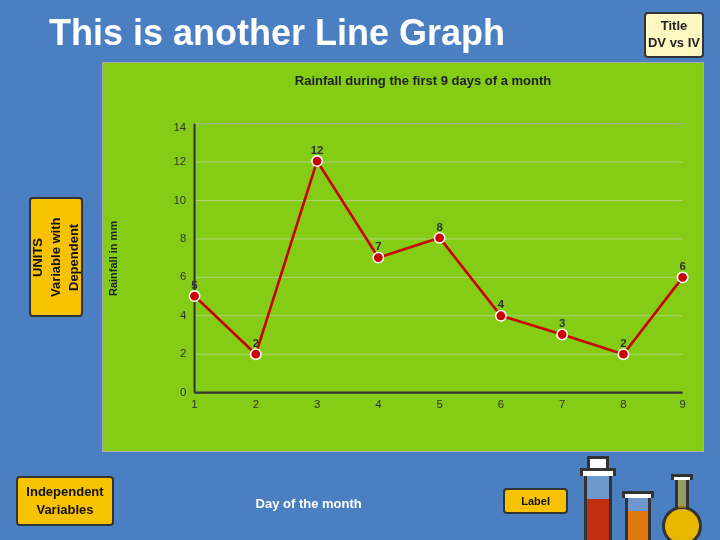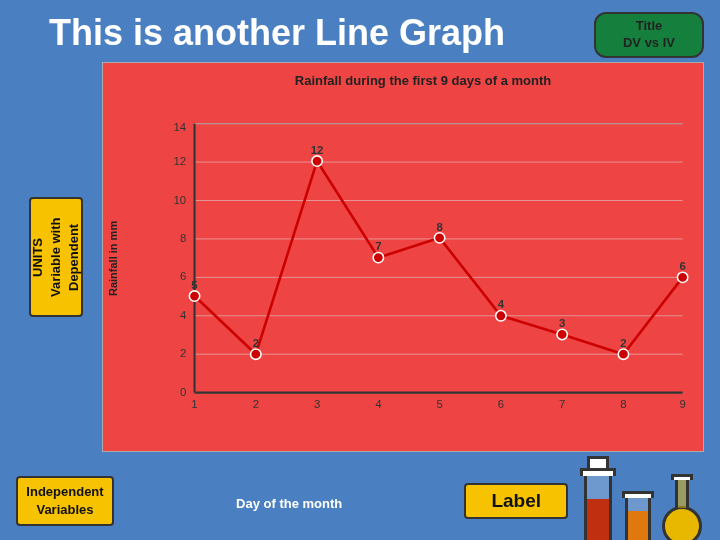--- a/index.html
+++ b/index.html
@@ -21,24 +21,24 @@
     }
 
     .main-title {
       font-size: 36px;
       font-weight: bold;
       color: white;
       font-family: Arial, sans-serif;
     }
 
     .title-badge {
-      background: #15803d;
+      background: #fef9c3;
       border: 2px solid #333;
-      border-radius: 12px;
-      padding: 4px 27px;
+      border-radius: 4px;
+      padding: 4px 2px;
       font-size: 13px;
       font-weight: bold;
       color: #222;
       text-align: center;
       line-height: 1.3;
     }
 
     .left-label-container {
       display: flex;
       flex-direction: column;
@@ -62,21 +62,21 @@
       line-height: 1.4;
       height: 120px;
       width: 54px;
       display: flex;
       align-items: center;
       justify-content: center;
     }
 
     .chart-container {
       flex: 1;
-      background: #ef4444;
+      background: #84cc16;
       border: 1px solid #aaa;
       position: relative;
       padding: 10px 10px 30px 50px;
     }
 
     .chart-title {
       text-align: center;
       font-size: 13px;
       font-weight: bold;
       color: #222;
@@ -173,21 +173,21 @@
     </svg>
   </div>
 </div>
 
 <div style="display:flex; flex-direction:row; padding: 4px 16px 6px 16px; align-items:center; gap:8px;">
   <div style="background:#f7c300; border:2px solid #333; border-radius:4px; padding:5px 8px; font-size:13px; font-weight:bold; color:#111; text-align:center; width:98px; line-height:1.4;">
     <span>Independent</span><br>
     <span>Variables</span>
   </div>
   <div style="flex:1; text-align:center; font-size:13px; font-weight:bold; color:white;margin-top:6px;">Day of the month</div>
-  <div style="background:#f7c300; border:2px solid #333; border-radius:4px; padding:5px 25px; font-size:19px; font-weight:bold; color:#111;">Label</div>
+  <div style="background:#f7c300; border:2px solid #333; border-radius:4px; padding:5px 16px; font-size:11px; font-weight:bold; color:#111;">Label</div>
 
   <div style="display:flex; align-items:flex-end; gap:4px; margin-left:4px;">
 
     <div style="position:relative; width:38px; height:90px;">
       <div style="position:absolute; bottom:0; left:4px; width:28px; height:70px; border:3px solid #333; border-top:none; border-radius:0 0 6px 6px; background:linear-gradient(to top, #c03010 65%, rgba(255,255,255,0.2) 65%);"></div>
       <div style="position:absolute; bottom:70px; left:0px; width:36px; height:8px; border:3px solid #333; border-bottom:none; background:white;"></div>
       <div style="position:absolute; bottom:78px; left:7px; width:22px; height:12px; border:3px solid #333; border-bottom:none; background:white;"></div>
     </div>
 
     <div style="position:relative; width:34px; height:65px;">

